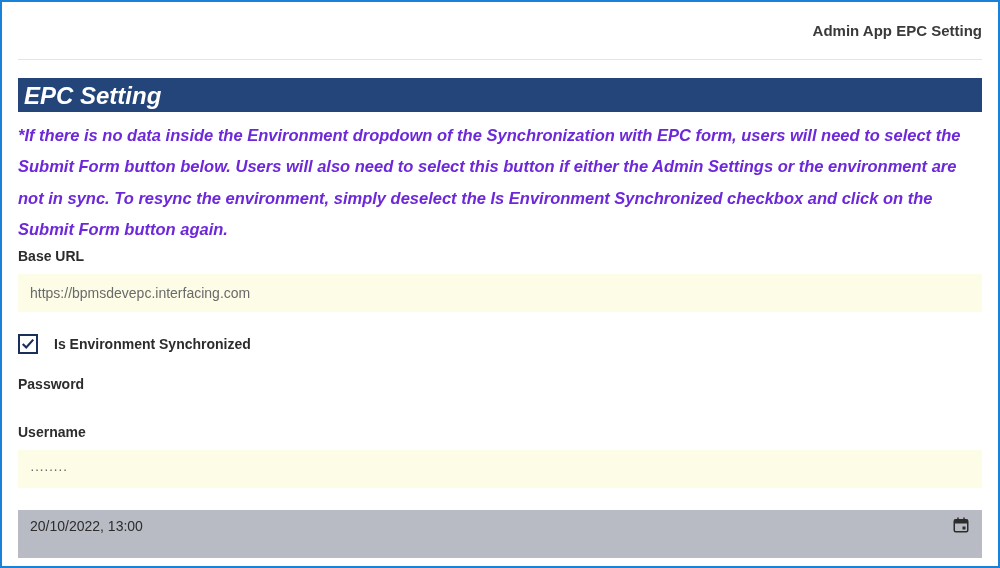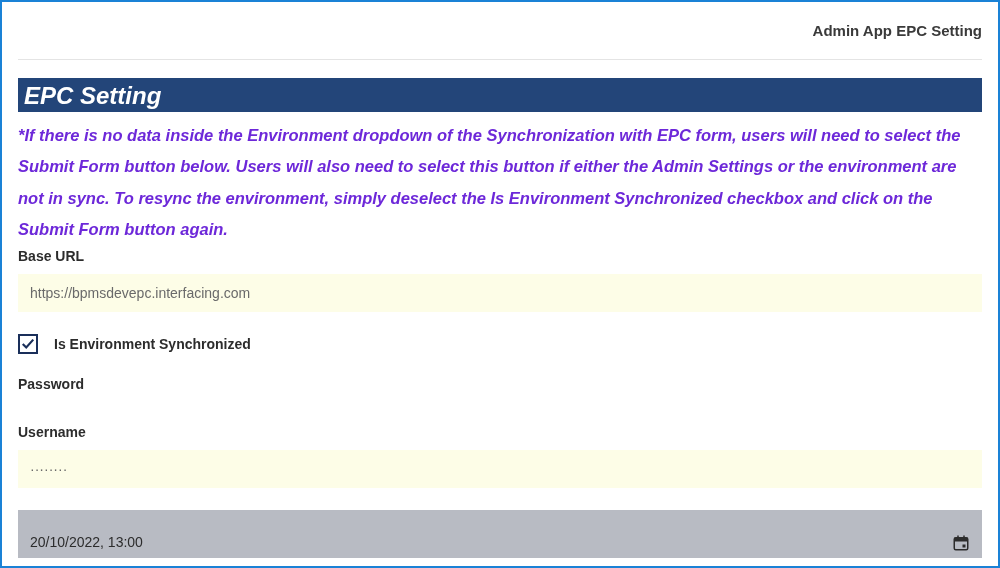--- a/index.html
+++ b/index.html
@@ -72,21 +72,21 @@
       outline: none;
     }
     .date-input {
       background: #b8bbc3;
       border: none;
       height: 47px;
       padding: 24px 12px;
       font-size: 14px;
       color: #2c2c2c;
       display: flex;
-      align-items: flex-start;
+      align-items: flex-end;
       justify-content: space-between;
     }
     .checkbox-row {
       display: flex;
       align-items: center;
       gap: 16px;
     }
     .checkbox-box {
       width: 20px;
       height: 20px;

